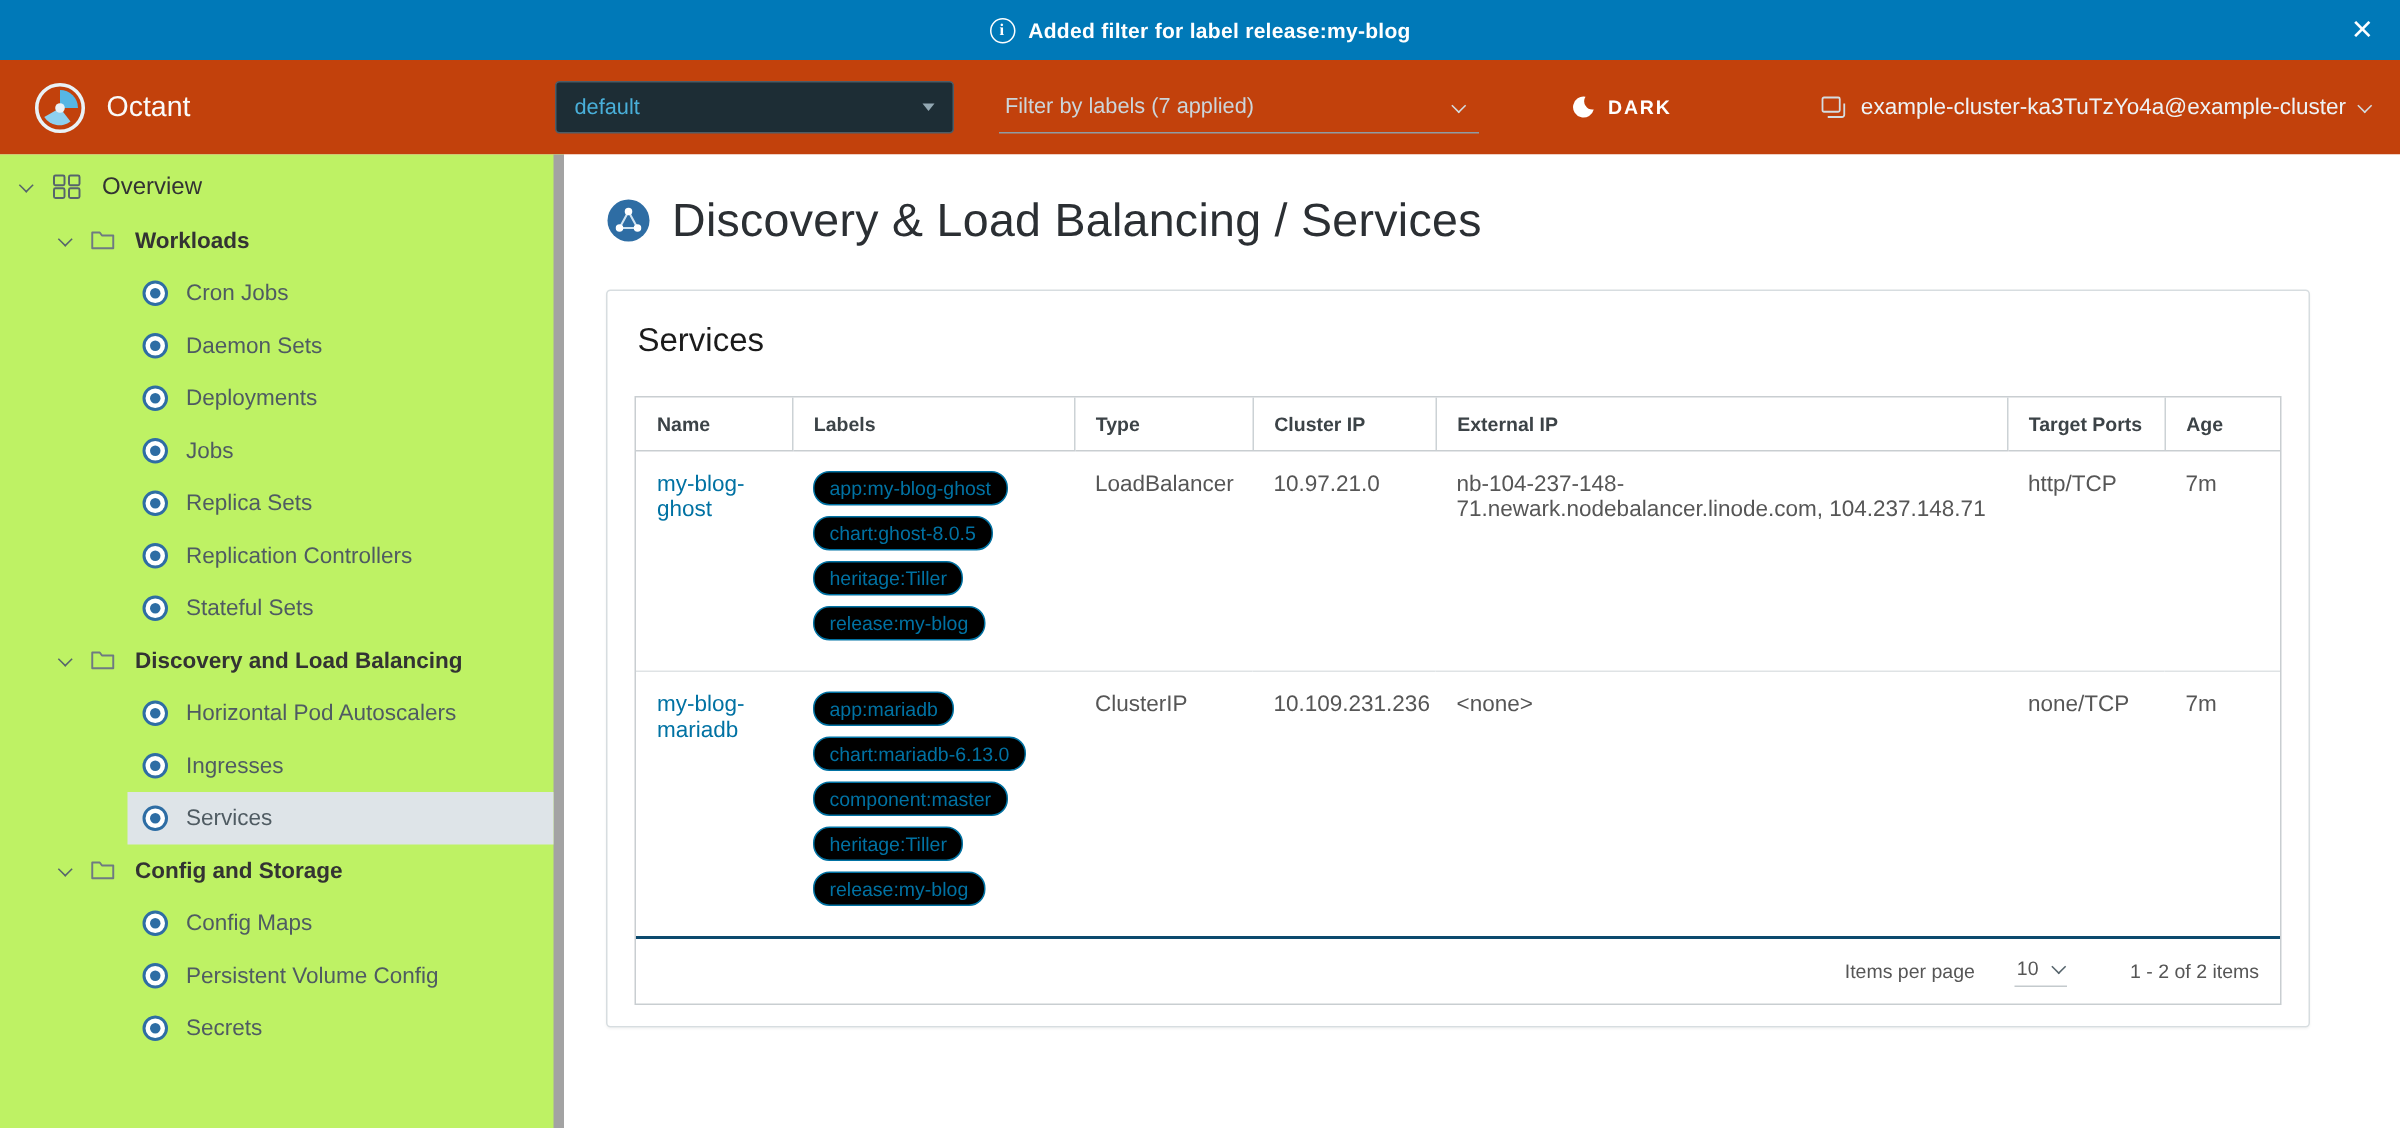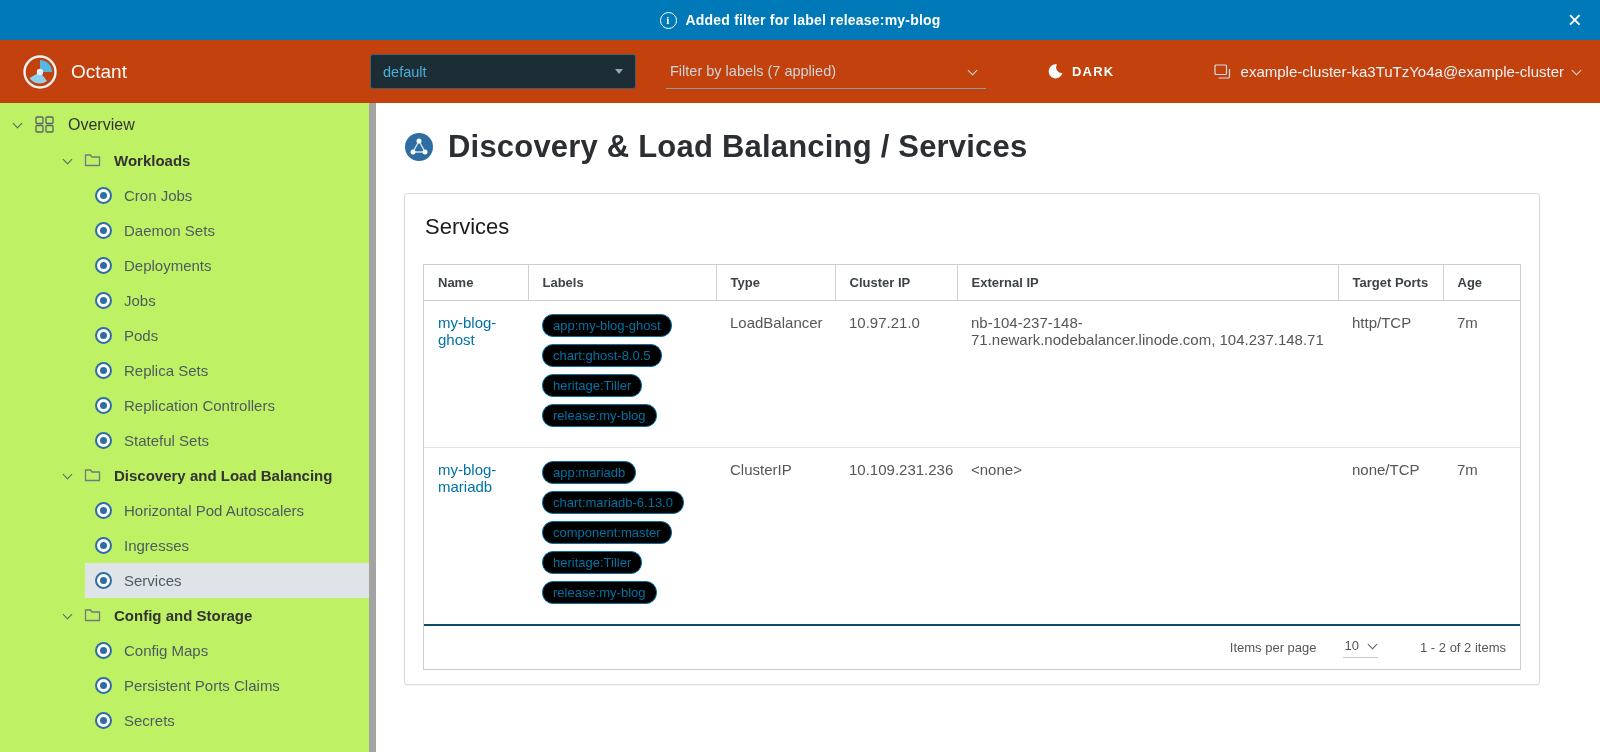--- a/index.html
+++ b/index.html
@@ -26,33 +26,33 @@
   .theme-toggle{display:flex;align-items:center;gap:9px;margin-left:62px;cursor:pointer}
   .theme-label{font-size:13px;font-weight:700;letter-spacing:1.2px;color:#fff}
   .cluster{margin-left:auto;margin-right:20px;display:flex;align-items:center;gap:9px;cursor:pointer}
   .cluster-name{font-size:15px;color:#eef3f6}
 
   
   .layout{display:flex;height:649px}
   .sidebar{width:376px;border-right:7px solid #a3a3a3;padding-top:3px;background:#bef264;flex-shrink:0}
   .nav-row{display:flex;align-items:center;cursor:pointer}
   .nav-row.top{height:37px;padding-left:14px;gap:14px}
-  .nav-row.section{height:35px;padding-left:64px;gap:13px}
+  .nav-row.section{height:35px;padding-left:40px;gap:13px}
   .nav-row.child{height:35px;margin-left:85px;padding-left:10px;gap:12px}
   .nav-row.child.selected{background:#dee4e8}
   .nav-label-top{font-size:16px;color:#333;font-weight:500}
   .nav-label-section{font-size:15px;color:#333;font-weight:600}
   .nav-label-child{font-size:15px;color:#4f5b62}
   .res-icon{width:17px;height:17px;border:2px solid #2e6da4;border-radius:50%;display:inline-flex;align-items:center;justify-content:center;flex-shrink:0;background:#fff}
   .res-dot{width:7px;height:7px;background:#2e6da4;border-radius:50%}
 
   
   .content{flex:1;padding:26px 60px 0 28px;overflow:hidden;background:#fff}
   .page-title{display:flex;align-items:center;gap:14px}
-  .page-title h1{font-size:31px;font-weight:700;color:#2b2f33;margin:0;letter-spacing:.2px}
+  .page-title h1{font-size:31px;font-weight:400;color:#2b2f33;margin:0;letter-spacing:.2px}
   .card{margin-top:28px;border:1px solid #d7dde0;border-radius:3px;padding:18px 18px 14px;box-shadow:0 1px 2px rgba(0,0,0,.05)}
   .card-title{font-size:22px;font-weight:400;color:#1b1b1b;margin:2px 0 24px 2px}
   .datagrid{border:1px solid #c9ced1}
   table{width:100%;border-collapse:collapse;table-layout:fixed}
   thead th{font-size:13px;font-weight:700;color:#3c4347;text-align:left;padding:10px 14px;border-bottom:1px solid #c9ced1;vertical-align:top}
   thead th+th{border-left:1px solid #ccd2d5}
   tbody td{font-size:15px;color:#565656;padding:13px 14px;vertical-align:top}
   tbody tr+tr td{border-top:1px solid #dfe3e5}
   a.name-link{color:#0072a3;text-decoration:none;cursor:pointer}
   .pill-row{margin-bottom:7px}
@@ -162,26 +162,20 @@
       <div class="nav-row child">
         <span class="res-icon">
           <span class="res-dot"></span>
         </span>
         <span class="nav-label-child">Jobs</span>
       </div>
       <div class="nav-row child">
         <span class="res-icon">
           <span class="res-dot"></span>
         </span>
-        <span class="nav-label-child">Pods</span>
-      </div>
-      <div class="nav-row child">
-        <span class="res-icon">
-          <span class="res-dot"></span>
-        </span>
         <span class="nav-label-child">Replica Sets</span>
       </div>
       <div class="nav-row child">
         <span class="res-icon">
           <span class="res-dot"></span>
         </span>
         <span class="nav-label-child">Replication Controllers</span>
       </div>
       <div class="nav-row child">
         <span class="res-icon">
@@ -228,21 +222,21 @@
       <div class="nav-row child">
         <span class="res-icon">
           <span class="res-dot"></span>
         </span>
         <span class="nav-label-child">Config Maps</span>
       </div>
       <div class="nav-row child">
         <span class="res-icon">
           <span class="res-dot"></span>
         </span>
-        <span class="nav-label-child">Persistent Ports Claims</span>
+        <span class="nav-label-child">Persistent Volume Config</span>
       </div>
       <div class="nav-row child">
         <span class="res-icon">
           <span class="res-dot"></span>
         </span>
         <span class="nav-label-child">Secrets</span>
       </div>
     </nav>
 
   <main class="content">

